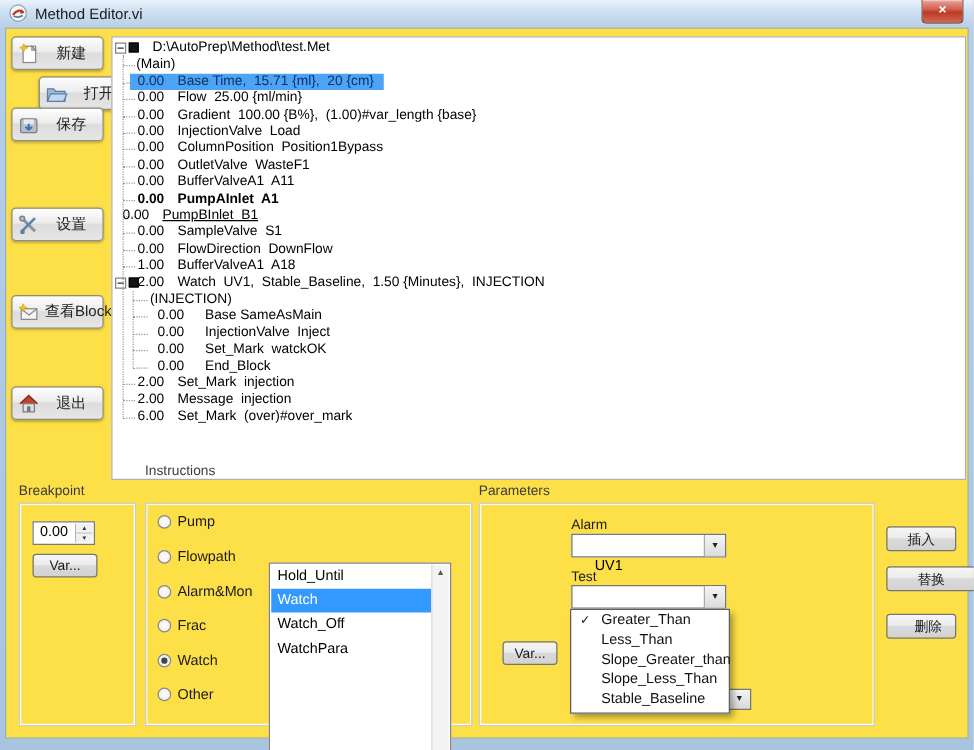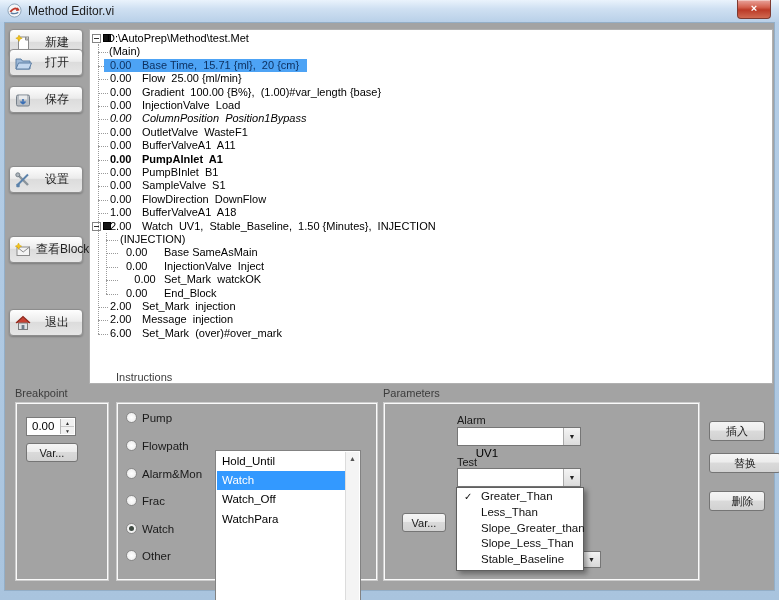--- a/index.html
+++ b/index.html
@@ -13,21 +13,21 @@
     background:linear-gradient(#eaf3fc,#cfe0f2 40%,#b9d0e8);}
   .app-icon{position:absolute;left:7px;top:3px;width:15px;height:15px;}
   .win-title{position:absolute;left:28px;top:4px;font-size:12px;color:#1c1c1c;}
   .close-btn{position:absolute;right:8px;top:0;width:32px;height:18px;
     background:linear-gradient(#e9a49c,#d4614f 40%,#bb3a27 55%,#d06a52);
     border:1px solid #7d3a31;border-top:none;border-radius:0 0 4px 4px;
     color:#fff;font-size:11px;font-weight:bold;text-align:center;line-height:16px;
     box-shadow:inset 0 1px 0 rgba(255,255,255,.4);cursor:default;}
   
   .client{position:absolute;left:4px;top:22px;width:771px;height:569px;
-    background:#a3a3a3;border:1px solid #93aec7;box-sizing:border-box;}
+    background:#fde047;border:1px solid #93aec7;box-sizing:border-box;}
   
   .side-btn{position:absolute;left:4px;width:74px;height:27px;box-sizing:border-box;
     border:1px solid #8d8d8d;border-radius:4px;
     background:linear-gradient(#fefefe,#ececec 45%,#dcdcdc 50%,#e6e6e6);
     box-shadow:0 1px 2px rgba(0,0,0,.25);
     display:flex;align-items:center;gap:4px;padding-left:4px;cursor:default;}
   .side-btn .lbl{font-size:12px;color:#222;flex:1;text-align:center;padding-right:4px;white-space:nowrap;}
   .side-btn svg{flex:0 0 18px;}
   
   .tree{position:absolute;left:84px;top:6px;width:684px;height:355px;
@@ -38,21 +38,21 @@
   .stub{position:absolute;top:7px;border-top:1px dotted #9a9a9a;height:0;}
   .vline{position:absolute;border-left:1px dotted #9a9a9a;width:0;}
   .expandbox{position:absolute;width:9px;height:9px;top:2px;box-sizing:border-box;
     border:1px solid #848484;background:#fff;}
   .expandbox:after{content:"";position:absolute;left:1px;right:1px;top:3px;border-top:1px solid #333;}
   .sqicon{position:absolute;top:2px;width:8px;height:8px;background:#141414;border:1px solid #000;box-sizing:border-box;}
   .tcontent{position:absolute;display:inline-block;padding:0 8px 0 6px;height:13.4px;}
   .tcontent .t{display:inline-block;width:32px;}
   .tcontent.lv2 .t{width:38px;}
   .tcontent.sel{background:var(--tree-sel);color:#0c2f5e;}
-  .roottext{position:absolute;left:15px;text-align:center;}
+  .roottext{position:absolute;left:30px;text-align:center;}
   
   .grp-label{position:absolute;font-size:11px;color:#3c3c3c;}
   .grp{position:absolute;border:1px solid #cdcdcd;box-shadow:inset 0 0 0 1px #fafafa;}
   
   .btn{position:absolute;box-sizing:border-box;border:1px solid #757575;border-radius:3px;
     background:linear-gradient(#f5f5f5,#ececec 45%,#dadada 50%,#d2d2d2);
     font-size:11px;color:#1a1a1a;text-align:center;cursor:default;
     display:flex;align-items:center;justify-content:center;}
   
   .spin-field{position:absolute;background:#fff;border:1px solid #7a7a7a;box-sizing:border-box;
@@ -109,21 +109,21 @@
       <div class="side-btn" style="top: 6px;">
         <span style="display: flex;">
           <svg width="18" height="18" viewBox="0 0 18 18">
             <rect x="4.5" y="3" width="10" height="13" fill="#fff" stroke="#8a8a8a"></rect>
             <path d="M11.5 3 L14.5 6 L11.5 6 Z" fill="#dcdcdc" stroke="#8a8a8a"></path>
             <path d="M5 1 l1 2.2 2.2 1 -2.2 1 -1 2.2 -1-2.2 -2.2-1 2.2-1 Z" fill="#f6c21a" stroke="#caa20a" stroke-width="0.5"></path>
           </svg>
         </span>
         <span class="lbl">新建</span>
       </div>
-      <div class="side-btn" style="top: 26px;">
+      <div class="side-btn" style="top: 38px; margin-left: 22px;">
         <span style="display: flex;">
           <svg width="18" height="18" viewBox="0 0 18 18">
             <path d="M2 5 h5 l1.5 2 H16 v8 H2 Z" fill="#9db9d8" stroke="#5d7ea3"></path>
             <path d="M2 15 l2.5-6 H17.5 L15 15 Z" fill="#c3d7ee" stroke="#5d7ea3"></path>
           </svg>
         </span>
         <span class="lbl">打开</span>
       </div>
       <div class="side-btn" style="top: 63px;">
         <span style="display: flex;">
@@ -169,33 +169,33 @@
     </div>
 
   <div class="tree">
     <div class="tree-rows" id="treeRows">
         <div class="trow" style="top: 1px;"><div class="expandbox" style="left: 0px;"></div><div class="sqicon" style="left: 11px;"></div><div class="roottext">D:\AutoPrep\Method\test.Met</div></div>
         <div class="trow" style="top: 14.4px;"><div class="stub" style="left: 6px; width: 10px;"></div><div class="tcontent" style="left: 11px;"><span>(Main)</span></div></div>
         <div class="trow" style="top: 27.8px;"><div class="stub" style="left: 6px; width: 10px;"></div><div class="tcontent sel" style="left: 12px;"><span class="t">0.00</span><span>Base Time,  15.71 {ml},  20 {cm}</span></div></div>
         <div class="trow" style="top: 41.2px;"><div class="stub" style="left: 6px; width: 10px;"></div><div class="tcontent" style="left: 12px;"><span class="t">0.00</span><span>Flow  25.00 {ml/min}</span></div></div>
         <div class="trow" style="top: 54.6px;"><div class="stub" style="left: 6px; width: 10px;"></div><div class="tcontent" style="left: 12px;"><span class="t">0.00</span><span>Gradient  100.00 {B%},  (1.00)#var_length {base}</span></div></div>
         <div class="trow" style="top: 68px;"><div class="stub" style="left: 6px; width: 10px;"></div><div class="tcontent" style="left: 12px;"><span class="t">0.00</span><span>InjectionValve  Load</span></div></div>
-        <div class="trow" style="top: 81.4px; font-style: italic;"><div class="stub" style="left: 6px; width: 10px;"></div><div class="tcontent" style="left: 12px;"><span class="t">0.00</span><span>ColumnPosition  Position1Bypass</span></div></div>
+        <div class="trow" style="top: 81.4px;"><div class="stub" style="left: 6px; width: 10px;"></div><div class="tcontent" style="left: 12px;"><span class="t">0.00</span><span>ColumnPosition  Position1Bypass</span></div></div>
         <div class="trow" style="top: 94.8px;"><div class="stub" style="left: 6px; width: 10px;"></div><div class="tcontent" style="left: 12px;"><span class="t">0.00</span><span>OutletValve  WasteF1</span></div></div>
         <div class="trow" style="top: 108.2px;"><div class="stub" style="left: 6px; width: 10px;"></div><div class="tcontent" style="left: 12px;"><span class="t">0.00</span><span>BufferValveA1  A11</span></div></div>
         <div class="trow" style="top: 121.6px;"><div class="stub" style="left: 6px; width: 10px;"></div><div class="tcontent" style="left: 12px; font-weight: bold;"><span class="t">0.00</span><span>PumpAInlet  A1</span></div></div>
-        <div class="trow" style="top: 135px;"><div class="stub" style="left: 6px; width: 10px;"></div><div class="tcontent" style="left: 12px;"><span class="t">0.00</span><span>PumpBInlet  B1</span></div></div>
+        <div class="trow" style="top: 135px;"><div class="stub" style="left: 6px; width: 10px;"></div><div class="tcontent" style="left: 0; text-decoration: underline;"><span class="t">0.00</span><span>PumpBInlet  B1</span></div></div>
         <div class="trow" style="top: 148.4px;"><div class="stub" style="left: 6px; width: 10px;"></div><div class="tcontent" style="left: 12px;"><span class="t">0.00</span><span>SampleValve  S1</span></div></div>
         <div class="trow" style="top: 161.8px;"><div class="stub" style="left: 6px; width: 10px;"></div><div class="tcontent" style="left: 12px;"><span class="t">0.00</span><span>FlowDirection  DownFlow</span></div></div>
         <div class="trow" style="top: 175.2px;"><div class="stub" style="left: 6px; width: 10px;"></div><div class="tcontent" style="left: 12px;"><span class="t">1.00</span><span>BufferValveA1  A18</span></div></div>
         <div class="trow" style="top: 188.6px;"><div class="expandbox" style="left: 0px;"></div><div class="sqicon" style="left: 11px;"></div><div class="tcontent" style="left: 12px;"><span class="t">2.00</span><span>Watch  UV1,  Stable_Baseline,  1.50 {Minutes},  INJECTION</span></div></div>
         <div class="trow" style="top: 202px;"><div class="stub" style="left: 14px; width: 12px;"></div><div class="tcontent lv2" style="left: 22px;"><span>(INJECTION)</span></div></div>
         <div class="trow" style="top: 215.4px;"><div class="stub" style="left: 14px; width: 12px;"></div><div class="tcontent lv2" style="left: 28px;"><span class="t">0.00</span><span>Base SameAsMain</span></div></div>
         <div class="trow" style="top: 228.8px;"><div class="stub" style="left: 14px; width: 12px;"></div><div class="tcontent lv2" style="left: 28px;"><span class="t">0.00</span><span>InjectionValve  Inject</span></div></div>
-        <div class="trow" style="top: 242.2px;"><div class="stub" style="left: 14px; width: 12px;"></div><div class="tcontent lv2" style="left: 28px; text-align: center;"><span class="t">0.00</span><span>Set_Mark  watckOK</span></div></div>
+        <div class="trow" style="top: 242.2px;"><div class="stub" style="left: 14px; width: 12px;"></div><div class="tcontent lv2" style="left: 28px;"><span class="t">0.00</span><span>Set_Mark  watckOK</span></div></div>
         <div class="trow" style="top: 255.6px;"><div class="stub" style="left: 14px; width: 12px;"></div><div class="tcontent lv2" style="left: 28px;"><span class="t">0.00</span><span>End_Block</span></div></div>
         <div class="trow" style="top: 269px;"><div class="stub" style="left: 6px; width: 10px;"></div><div class="tcontent" style="left: 12px;"><span class="t">2.00</span><span>Set_Mark  injection</span></div></div>
         <div class="trow" style="top: 282.4px;"><div class="stub" style="left: 6px; width: 10px;"></div><div class="tcontent" style="left: 12px;"><span class="t">2.00</span><span>Message  injection</span></div></div>
         <div class="trow" style="top: 295.8px;"><div class="stub" style="left: 6px; width: 10px;"></div><div class="tcontent" style="left: 12px;"><span class="t">6.00</span><span>Set_Mark  (over)#over_mark</span></div></div>
         <div class="vline" style="left: 6px; top: 13px; height: 290px;"></div>
         <div class="vline" style="left: 14px; top: 202px; height: 61px;"></div>
       </div>
   </div>
 
   <div class="grp-label" style="left:10px;top:364px;">Breakpoint</div>

